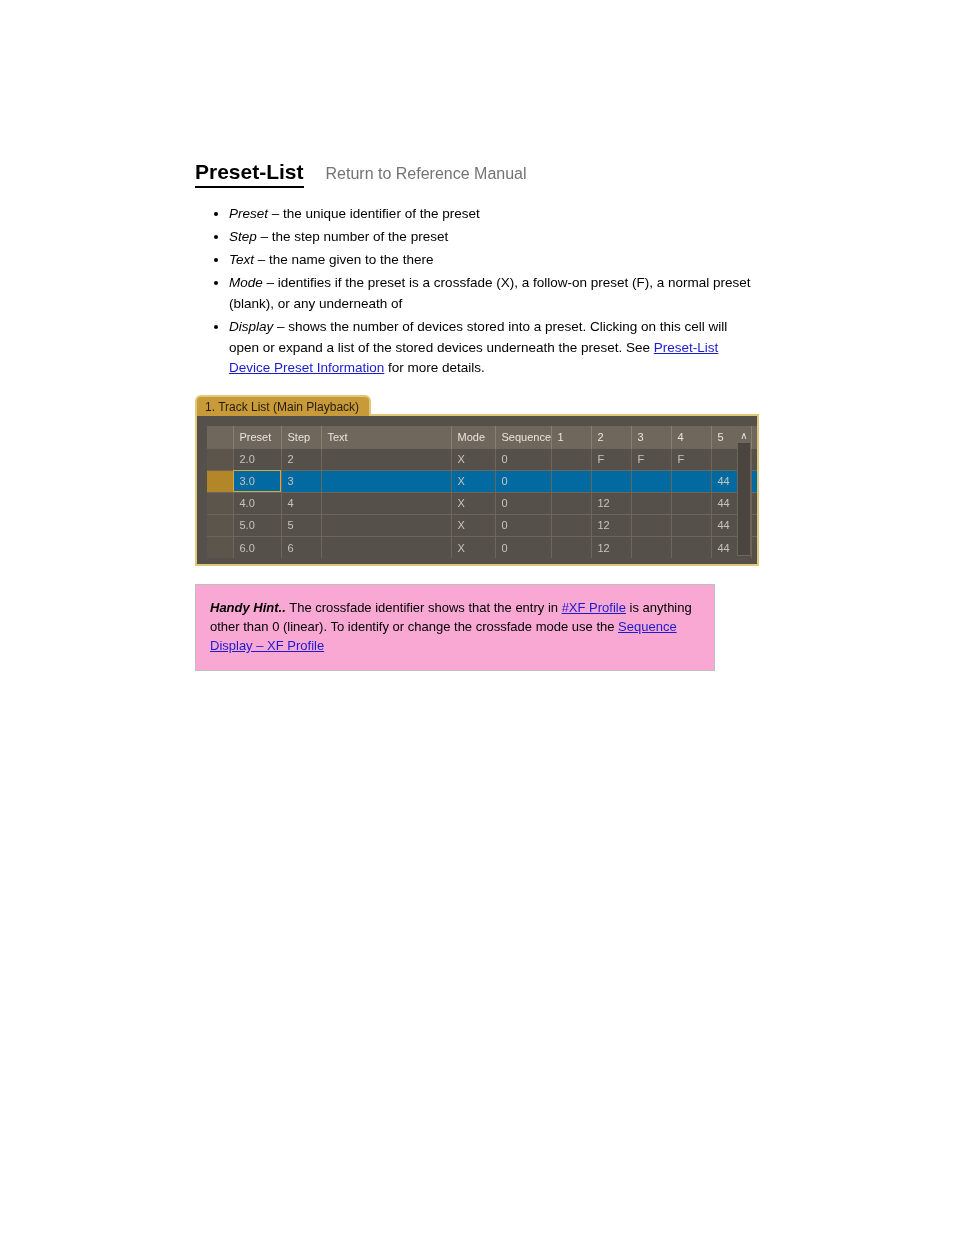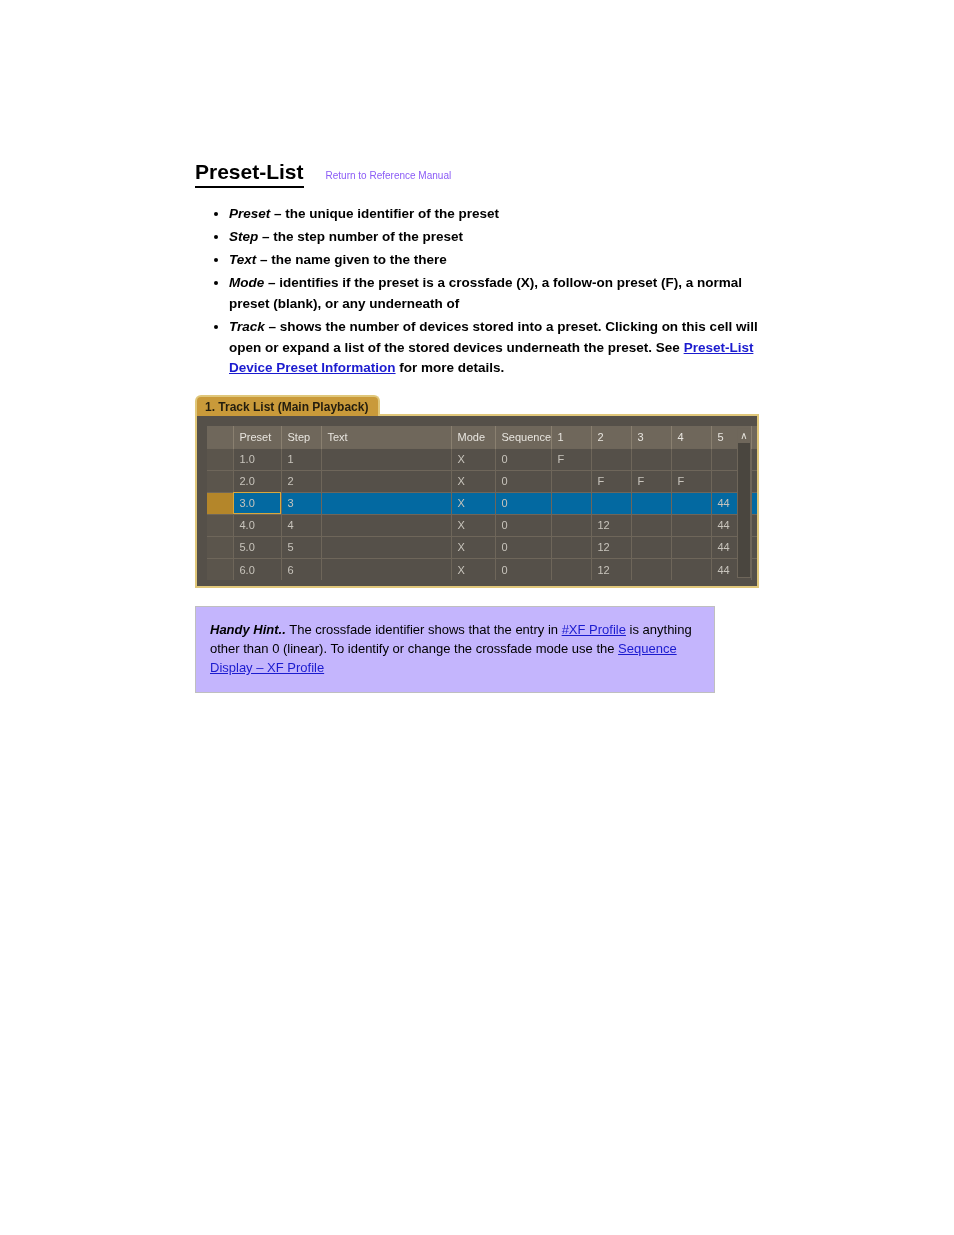--- a/index.html
+++ b/index.html
@@ -7,40 +7,40 @@
   .page { width: 954px; min-height: 1235px; position: relative; padding: 0; }
   .body-inner { padding: 160px 195px 0 195px; }
 
   .heading-row { display: flex; align-items: baseline; gap: 14px; }
   .heading {
     font-size: 21px; font-weight: bold; color: #000;
     border-bottom: 2px solid #000; display: inline-block;
     padding-bottom: 2px; margin-right: 8px;
   }
   .heading-return {
-    font-size: 10px; color: #8b5cf6;
+    font-size: 16px; color: #737373;
   }
 
   .intro { margin-top: 34px; font-size: 13.5px; line-height: 1.45; }
 
-  ul.bullets { margin: 16px 0 10px 34px; list-style: disc; font-size: 13.5px; line-height: 1.55; font-weight: bold; }
+  ul.bullets { margin: 16px 0 10px 34px; list-style: disc; font-size: 13.5px; line-height: 1.55; }
   ul.bullets li { margin-bottom: 2px; }
 
   .italic { font-style: italic; }
 
   
   .panel-wrap { margin-top: 14px; }
   .panel-tab {
     display: inline-block;
     background: #c99a3a;
     border: 2px solid #e0c77a;
     border-bottom: none;
     border-radius: 6px 6px 0 0;
     padding: 3px 10px 2px 8px;
-    font-weight: bold; font-size: 12px; color: #231d0e;
+    font-weight: normal; font-size: 12px; color: #231d0e;
     position: relative; top: 2px; z-index: 2;
   }
   .panel-body {
     position: relative;
     border: 2px solid #e0c77a;
     background: #555049;
     padding: 10px 6px 6px 10px;
     font-size: 11px; color: #c8c4bc;
     overflow: hidden;
   }
@@ -81,21 +81,21 @@
     width: 12px; height: 14px; background: #6f675b;
     color: #e6e3dc; font-size: 10px; line-height: 14px; text-align: center;
     margin: 0 auto;
   }
 
   
   .infobox {
     margin-top: 18px;
     width: 520px;
     border: 1px solid #bfbfbf;
-    background: #c4b5fd;
+    background: #f9a8d4;
     padding: 14px 14px;
     font-size: 13px; line-height: 1.45;
   }
   .infobox a, .link { color: #1b1bcf; text-decoration: underline; cursor: pointer; }
   .infobox .lead { font-weight: bold; font-style: italic; }
 
   a.link { color: #1b1bcf; text-decoration: underline; }
 </style>
 </head>
 <body>
@@ -107,21 +107,21 @@
     <span class="heading-return">Return to Reference Manual</span>
   </div>
 
 
   <ul class="bullets">
     <li><span class="italic">Preset</span><span> – the unique identifier of the preset</span></li>
     <li><span class="italic">Step</span><span> – the step number of the preset</span></li>
     <li><span class="italic">Text</span><span> – the name given to the there</span></li>
     <li><span class="italic">Mode</span><span> – identifies if the preset is a crossfade (X), a follow-on preset (F), a normal preset (blank), or any underneath of</span></li>
     <li>
-      <span class="italic">Track</span><span> – shows the number of devices stored into a preset. Clicking on this cell will open or expand a list of the stored devices underneath the preset. See </span><a class="link">Preset-List Device Preset Information</a><span> for more details.</span>
+      <span class="italic">Display</span><span> – shows the number of devices stored into a preset. Clicking on this cell will open or expand a list of the stored devices underneath the preset. See </span><a class="link">Preset-List Device Preset Information</a><span> for more details.</span>
     </li>
   </ul>
 
   <div class="panel-wrap">
     <div class="panel-tab">1. Track List (Main Playback)</div>
     <div class="panel-body">
       <table class="ptable">
         <colgroup>
           <col class="col-handle">
               <col class="col-preset">
@@ -148,34 +148,20 @@
             <th>2</th>
             <th>3</th>
             <th>4</th>
             <th>5</th>
             <th></th>
           </tr>
         </thead>
         <tbody id="ptbody">
               <tr class="row">
                 <td class="col-handle"></td>
-                <td class="col-preset">1.0</td>
-                <td class="col-step">1</td>
-                <td class="col-text"></td>
-                <td class="col-mode">X</td>
-                <td class="col-dev">0</td>
-                <td class="col-n">F</td>
-                <td class="col-n"></td>
-                <td class="col-n"></td>
-                <td class="col-n"></td>
-                <td class="col-n num-right"></td>
-                <td class="col-n6"></td>
-              </tr>
-              <tr class="row">
-                <td class="col-handle"></td>
                 <td class="col-preset">2.0</td>
                 <td class="col-step">2</td>
                 <td class="col-text"></td>
                 <td class="col-mode">X</td>
                 <td class="col-dev">0</td>
                 <td class="col-n"></td>
                 <td class="col-n">F</td>
                 <td class="col-n">F</td>
                 <td class="col-n">F</td>
                 <td class="col-n num-right"></td>

